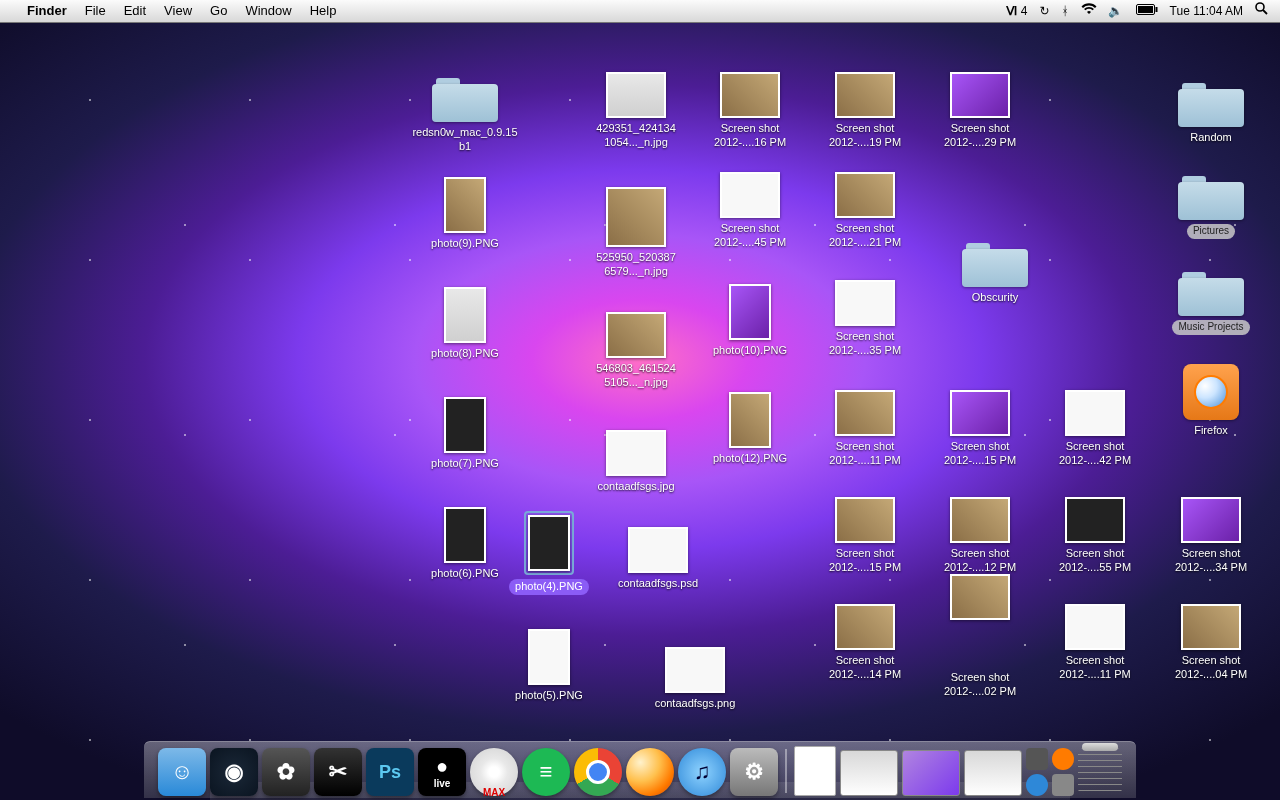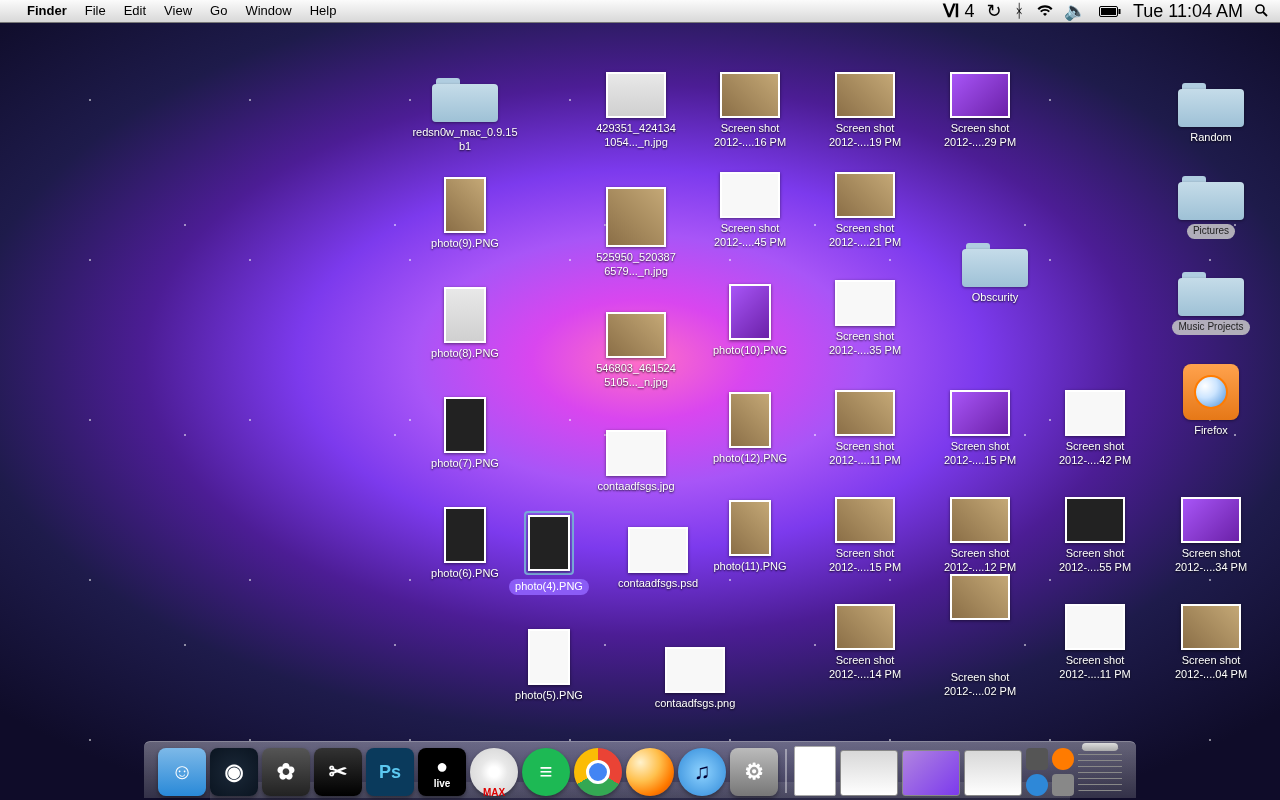--- a/index.html
+++ b/index.html
@@ -5,21 +5,21 @@
 html,body{margin:0;padding:0;width:1280px;height:800px;overflow:hidden;font-family:"Lucida Grande","Helvetica Neue",Arial,sans-serif;}
 body{background:radial-gradient(ellipse 900px 500px at 50% 45%,#ff6ec7 0%,#d946ef 12%,#a855f7 25%,#7c3aed 38%,#4c1d95 55%,#1e1b4b 75%,#0f0c29 100%);position:relative;}
 body::before{content:"";position:absolute;inset:0;background-image:radial-gradient(white 1px,transparent 1px),radial-gradient(white 1px,transparent 1px);background-size:160px 160px,210px 210px;background-position:10px 20px,80px 120px;opacity:.5;pointer-events:none;}
 
 .menubar{position:absolute;top:0;left:0;right:0;height:22px;background:linear-gradient(#fbfbfb,#d8d8d8);border-bottom:1px solid #777;display:flex;align-items:center;font-size:13px;color:#000;z-index:100;}
 .menubar .mleft{display:flex;align-items:center;}
 .menubar .mitem{padding:0 9px;line-height:22px;cursor:default;}
 .menubar .apple{font-size:15px;}
 .menubar .bold{font-weight:bold;}
 .menubar .mright{margin-left:auto;display:flex;align-items:center;padding-right:6px;}
-.menubar .ricon{padding:0 6px;font-size:18px;line-height:22px;}
+.menubar .ricon{padding:0 6px;font-size:12px;line-height:22px;}
 
 .desktop{position:absolute;top:22px;left:0;right:0;bottom:0;}
 .ditem{position:absolute;width:110px;display:flex;flex-direction:column;align-items:center;cursor:default;}
 .thumb{width:56px;height:42px;background:#fff;border:2px solid #fff;box-shadow:0 1px 3px rgba(0,0,0,.5);display:flex;align-items:center;justify-content:center;font-size:9px;color:#555;overflow:hidden;}
 .thumb.portrait{width:38px;height:52px;}
 .thumb.app-window{background:linear-gradient(#e8e8e8,#d0d0d0);border:2px solid #fff;}
 .thumb.dark{background:#222;}
 .thumb.photo{background:linear-gradient(45deg,#8b6f47,#c4a876);}
 .thumb.purple{background:linear-gradient(135deg,#a855f7,#6b21a8);}
 .thumb.white{background:#f8f8f8;}
@@ -165,24 +165,20 @@
       <div class="ilabel">Screen shot 2012-....45 PM</div>
     </div>
     <div class="ditem" style="left: 695px; top: 262px;">
       <div class="thumb portrait purple"></div>
       <div class="ilabel">photo(10).PNG</div>
     </div>
     <div class="ditem" style="left: 695px; top: 370px;">
       <div class="thumb portrait photo"></div>
       <div class="ilabel">photo(12).PNG</div>
     </div>
-    <div class="ditem" style="left: 695px; top: 478px;">
-      <div class="thumb portrait photo"></div>
-      <div class="ilabel">photo(11).PNG</div>
-    </div>
     <div class="ditem" style="left: 810px; top: 50px;">
       <div class="thumb photo"></div>
       <div class="ilabel">Screen shot 2012-....19 PM</div>
     </div>
     <div class="ditem" style="left: 810px; top: 150px;">
       <div class="thumb photo"></div>
       <div class="ilabel">Screen shot 2012-....21 PM</div>
     </div>
     <div class="ditem" style="left: 810px; top: 258px;">
       <div class="thumb white"></div>

